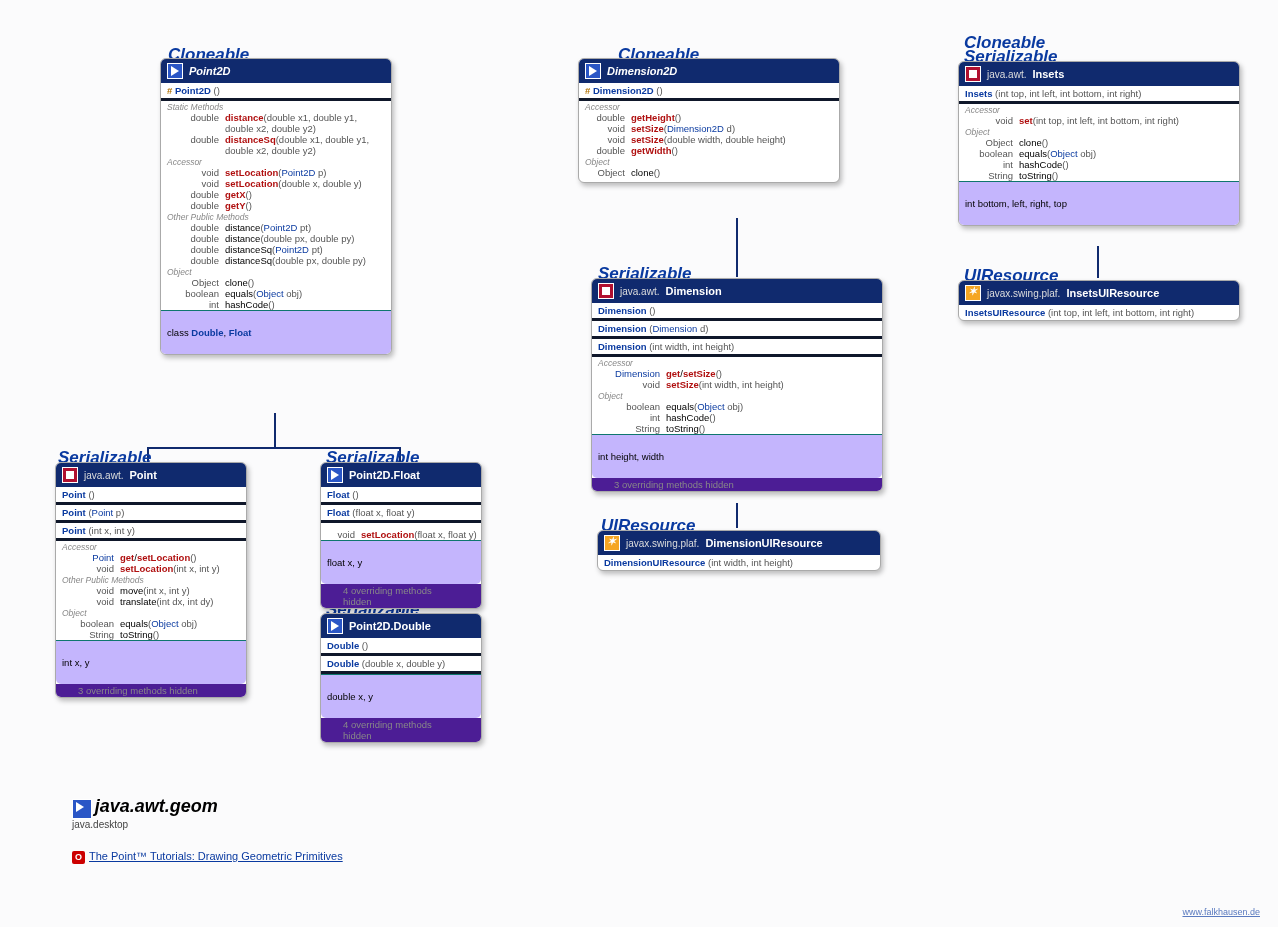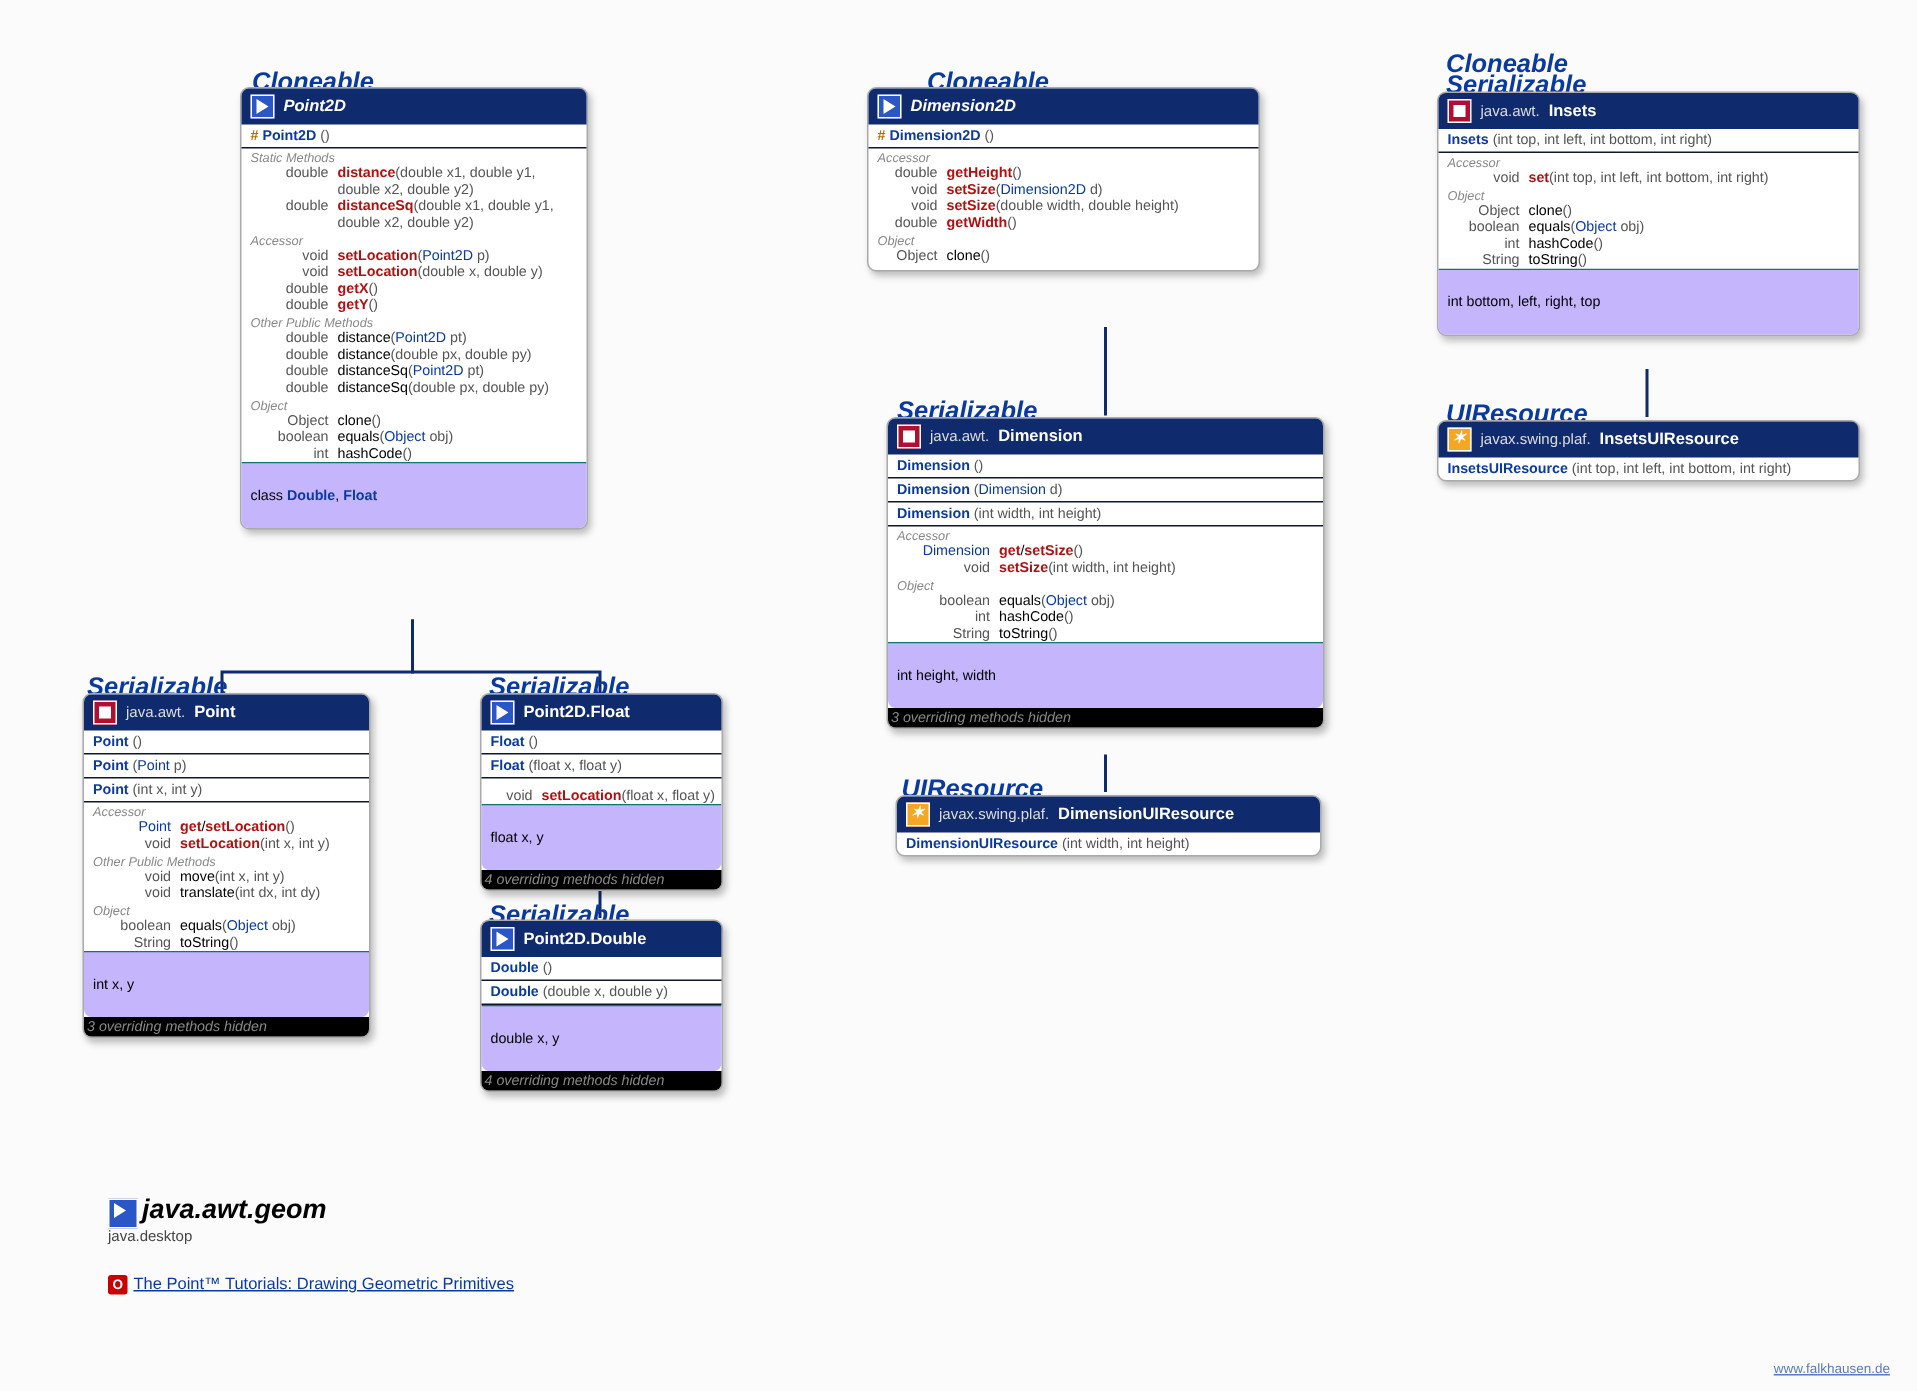--- a/index.html
+++ b/index.html
@@ -8,31 +8,31 @@
 .hdr .pkg{font-weight:normal;font-style:normal;font-size:10px;color:#ddd}
 .hdr .nm{font-style:italic}
 .hdr.concrete .nm{font-style:normal}
 .ico{display:inline-block;width:14px;height:14px;background:#2a56c6;border:1px solid #fff;position:relative}
 .ico.abs::after{content:"";position:absolute;left:3px;top:2px;border-left:8px solid #fff;border-top:5px solid transparent;border-bottom:5px solid transparent}
 .ico.cls{background:#b01030}
 .ico.cls::after{content:"";position:absolute;left:3px;top:3px;width:8px;height:8px;background:#fff}
 .ico.ui{background:#f5a623}
 .ico.ui::after{content:"✶";position:absolute;left:2px;top:-1px;color:#fff;font-size:11px}
 .body{font-size:9.5px}
-.ctor{padding:2px 6px;border-bottom:1px solid #0f172a;color:#0a3aa0;font-weight:bold}
+.ctor{padding:2px 6px;border-bottom:3px solid #0f172a;color:#0a3aa0;font-weight:bold}
 .ctor .type{color:#555;font-weight:normal}
 .sect{color:#888;font-style:italic;padding:1px 6px 0;font-size:8.5px}
 .row{padding:0 6px;display:flex;white-space:nowrap}
 .ret{color:#555;width:52px;text-align:right;margin-right:6px;flex-shrink:0}
 .mname{color:#b01010;font-weight:bold}
 .mname.n{color:#000;font-weight:normal}
 .params{color:#555}
 .link{color:#0a3aa0}
 .fields{background:#c4b5fd;padding:16px 6px;border-top:1px solid #0f766e;border-bottom-left-radius:5px;border-bottom-right-radius:5px}
-.hidden{color:#888;font-style:italic;padding:1px 2px;background:#000000;border-bottom-left-radius:5px;border-bottom-right-radius:5px}
+.hidden{color:#888;padding:1px 22px;background:#4c1d95;border-bottom-left-radius:5px;border-bottom-right-radius:5px}
 .fields+.hidden,.row+.hidden{border-top:none}
 .iface{position:absolute;color:#0a3aa0;font-weight:bold;font-style:italic;font-size:17px}
 svg.lines{position:absolute;left:0;top:0;width:1278px;height:927px;pointer-events:none}
 .title-block{position:absolute;left:72px;top:796px}
 .title-block .t1{font-size:18px;font-weight:bold;font-style:italic}
 .title-block .t2{font-size:10px;color:#444}
 .tut-link{position:absolute;left:72px;top:850px;font-size:11px}
 .tut-ico{display:inline-block;width:13px;height:13px;background:#c00;color:#fff;border-radius:2px;text-align:center;line-height:13px;font-weight:bold;font-size:9px;margin-right:4px}
 .tut-link a{color:#0a3aa0;text-decoration:underline}
 .credit{position:absolute;right:18px;bottom:10px;font-size:9px;color:#5a7abf}

